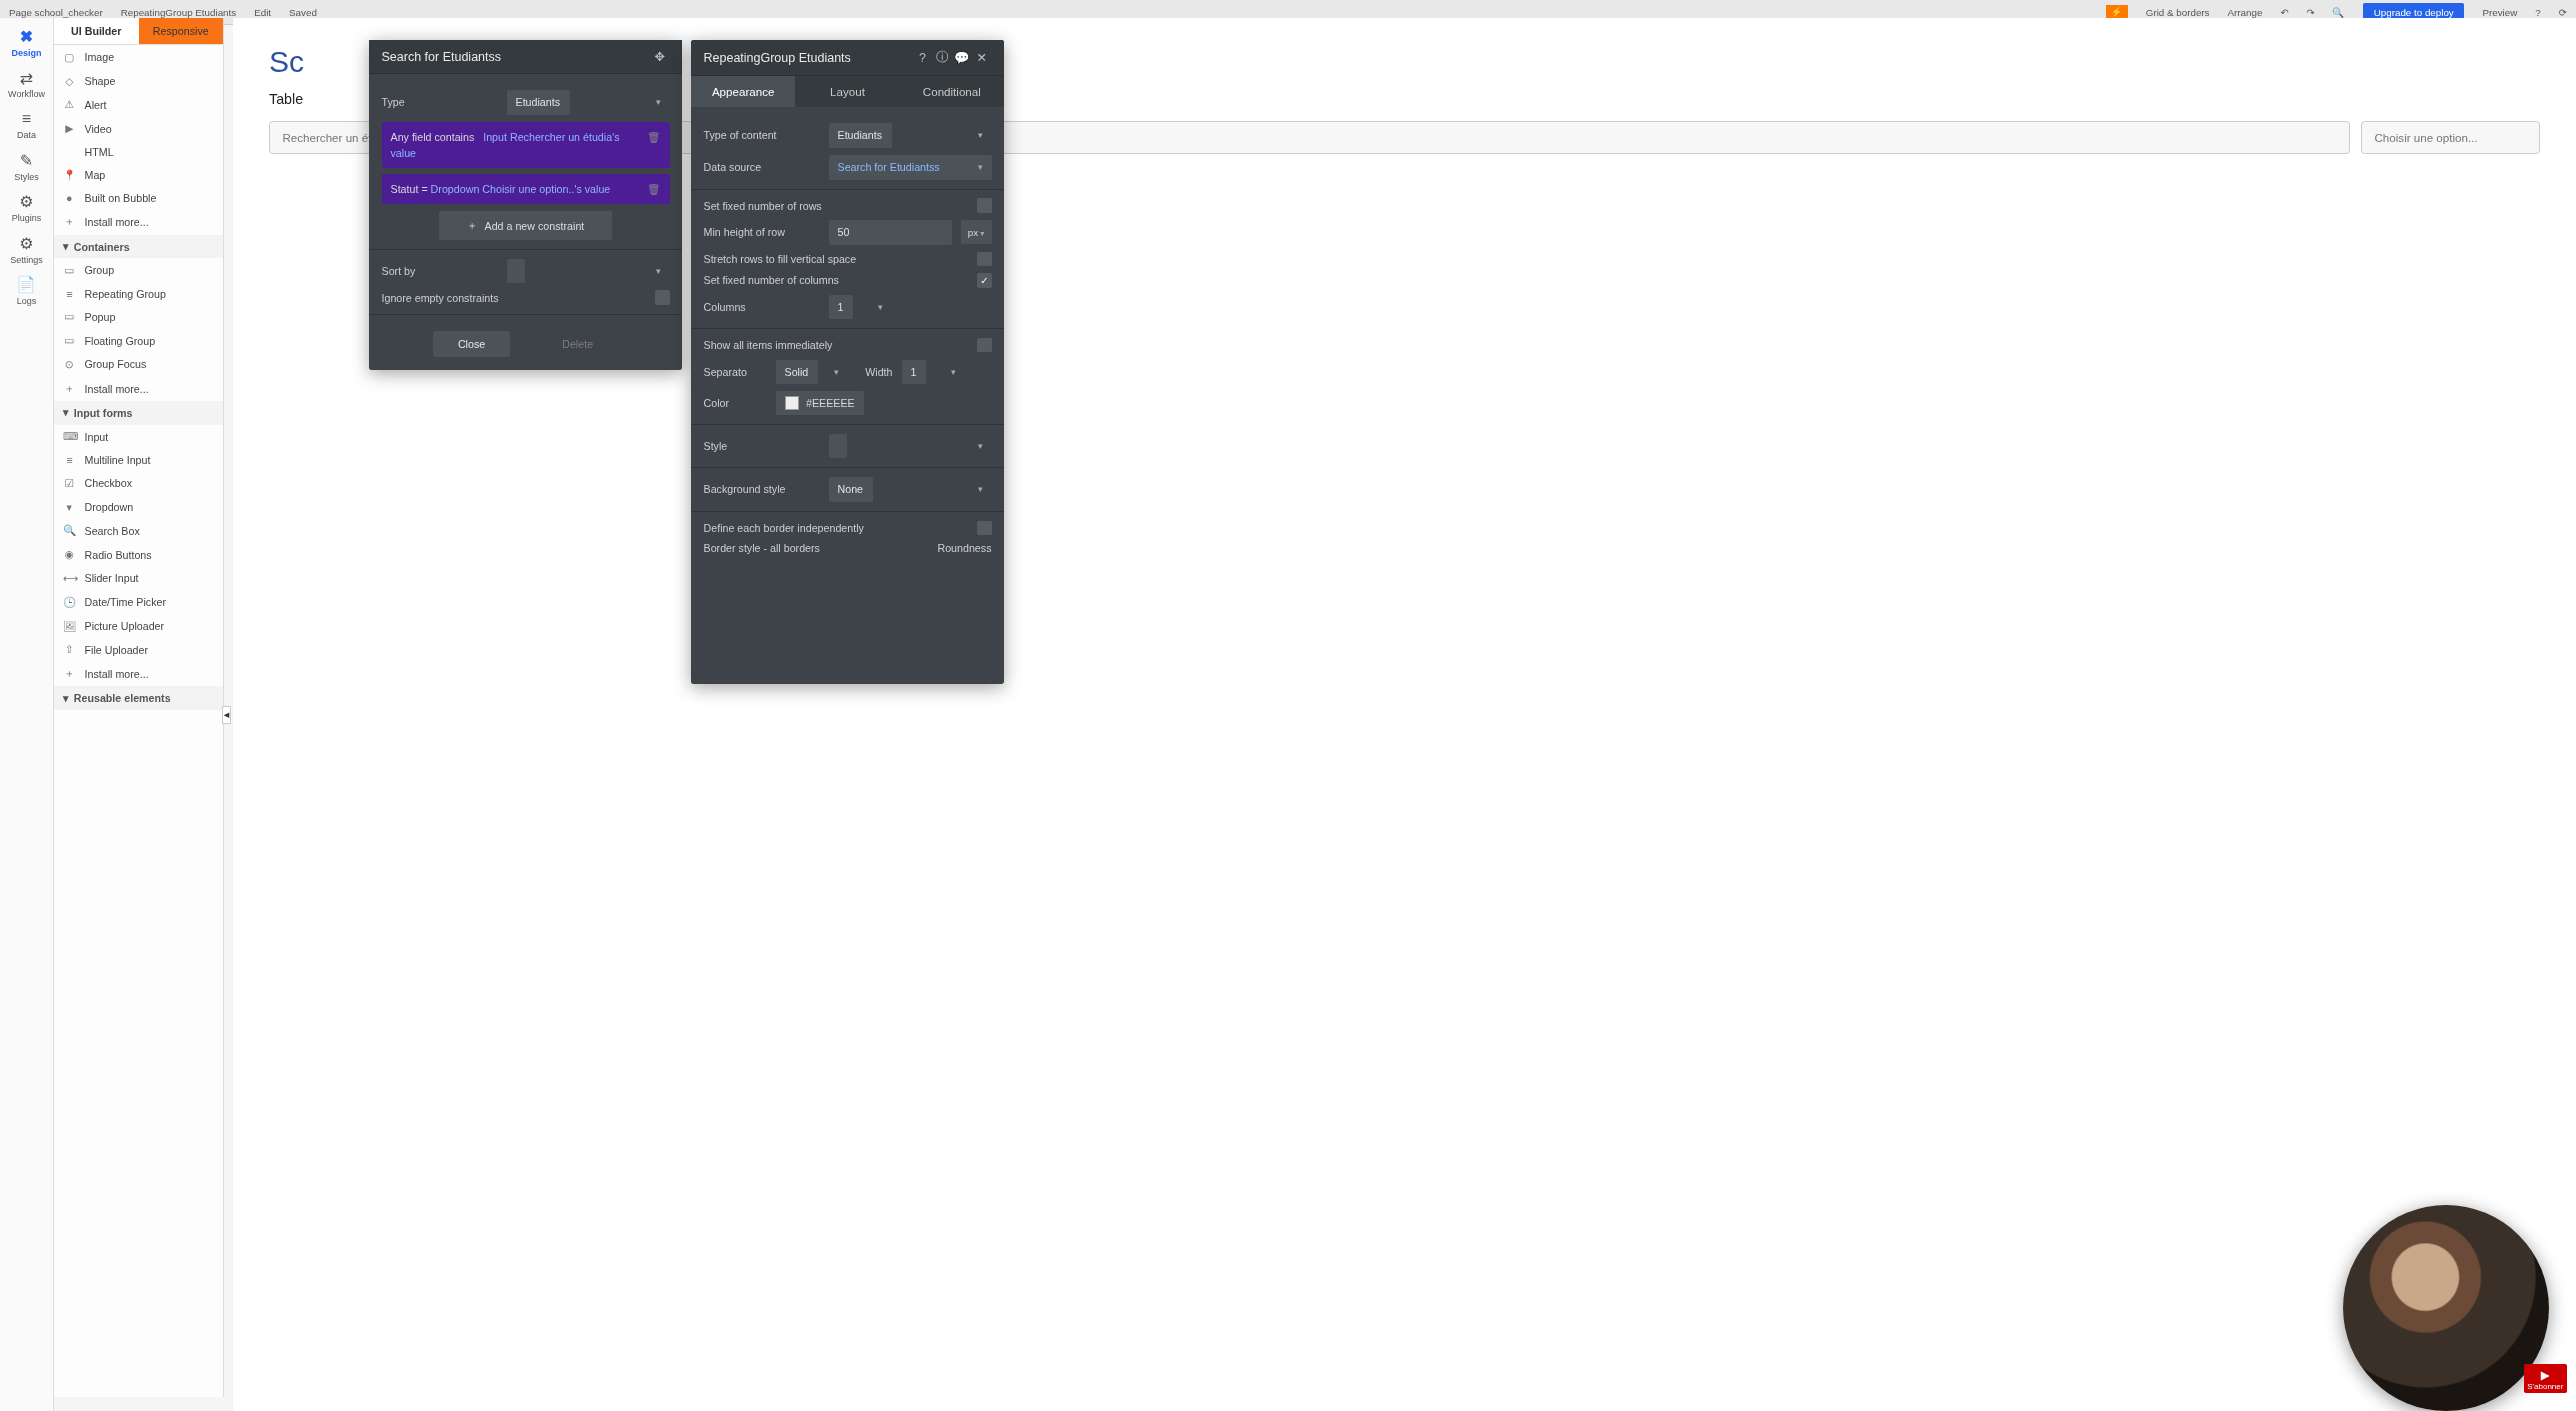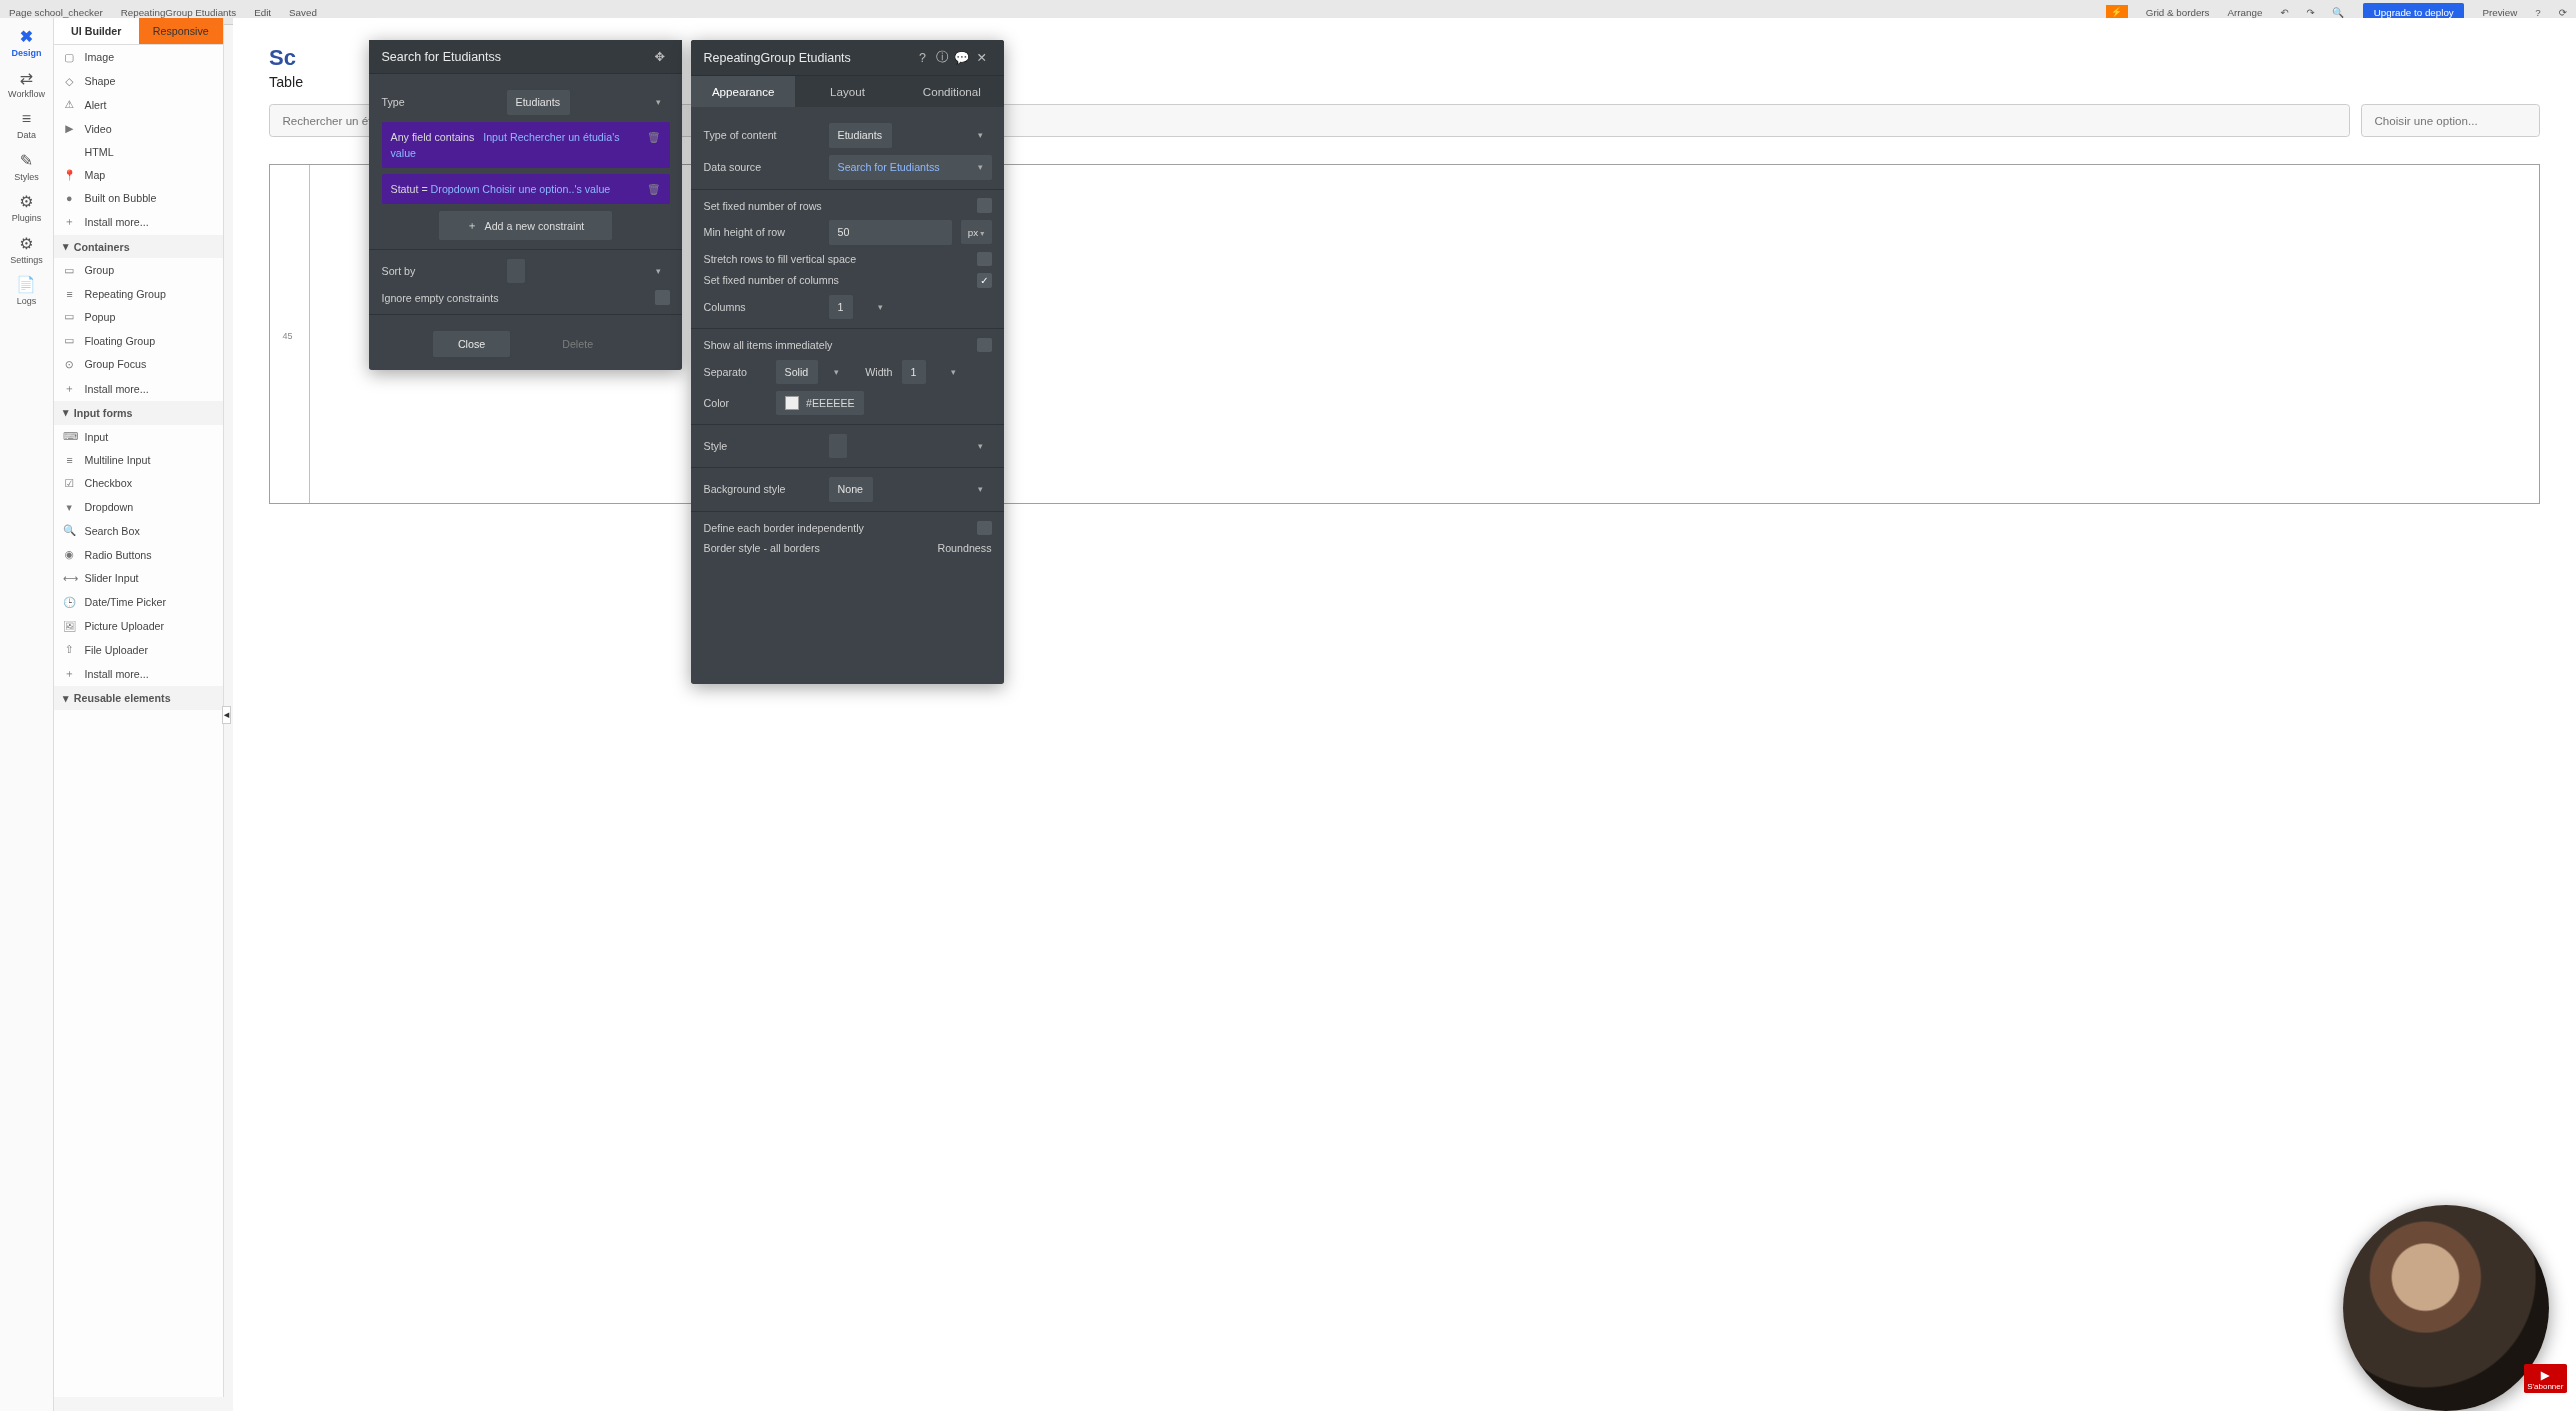--- a/index.html
+++ b/index.html
@@ -22,21 +22,21 @@
 .elpanel .tabs { display: flex; border-bottom: 0.9px solid #ddd; }
 .elpanel .tabs .tab { flex: 1; text-align: center; padding: 7.2px 0; font-size: 10.7px; cursor: pointer; background: #f97316; }
 .elpanel .tabs .tab.active { background: #fff; font-weight: 600; }
 .elpanel .row { display: flex; align-items: center; padding: 5.4px 9px; font-size: 10.7px; color: #444; cursor: pointer; gap: 9px; }
 .elpanel .row .ic { width: 12.5px; text-align: center; font-size: 10.7px; color: #777; }
 .elpanel .cat { display: flex; align-items: center; padding: 5.4px 9px; font-size: 10.7px; color: #555; font-weight: 600; background: #f3f3f3; gap: 5.4px; }
 .collapse-handle { position: absolute; left: 222px; top: 50%; width: 9px; height: 18px; background: #fff; border: 0.9px solid #ccc; font-size: 7.2px; display: flex; align-items: center; justify-content: center; cursor: pointer; }
 
 
 .canvas { position: absolute; left: 233px; right: 0; top: 18px; bottom: 0; background: #fff; padding: 27px 36px; }
-.canvas h1 { color: #2f4fa0; font-size: 22px; font-weight: 700; margin-bottom: 3px; }
+.canvas h1 { color: #2f4fa0; font-size: 30px; font-weight: 400; margin-bottom: 12px; }
 .canvas .searchrow { display: flex; gap: 10.7px; margin-bottom: 27px; }
 .canvas .searchrow input, .canvas .searchrow select { flex: 1; padding: 9px 12.5px; border: 0.9px solid #ccc; border-radius: 3.6px; background: #f7f7f7; font-size: 11.6px; color: #888; }
 .canvas .thead { font-size: 11.6px; color: #555; padding: 3.6px 1.8px; }
 .canvas .rg-outline { border: 0.9px solid #a0a0a0; height: 340px; margin-top: 9px; position: relative; }
 .canvas .rg-outline::before { content: ""; position: absolute; left: 39px; top: 0; bottom: 0; border-left: 0.9px solid #c0c0c0; }
 .canvas .rg-badge { position: absolute; left: 12.5px; top: 166px; font-size: 9px; color: #888; }
 
 
 .panel { position: absolute; background: #3d4348; color: #d8d8d8; border-radius: 2.7px; box-shadow: 0 3.6px 18px rgba(0,0,0,.35); font-size: 10.7px; }
 .panel .titlebar { display: flex; align-items: center; padding: 9px 12.5px; border-bottom: 0.9px solid #2b3034; background: #343a3e; }
@@ -235,23 +235,20 @@
 </div>
 <div class="collapse-handle">◀</div>
 
 <div class="canvas">
   <h1>Sc</h1>
   <div style="font-size:14.3px;color:#222;margin-bottom:14.3px">Table</div>
   <div class="searchrow">
     <input type="text" placeholder="Rechercher un étudiant" style="">
     <input type="text" style="max-width: 179px;" placeholder="Choisir une option...">
   </div>
-  <div class="rg-outline">
-    <span class="rg-badge">45</span>
-  </div>
 </div>
 
 <div class="panel" id="search-panel">
   <div class="titlebar">
     <span class="title">Search for Etudiantss</span>
     <span class="tic">✥</span>
   </div>
   <div class="body">
     <div class="frow">
       <label>Type</label>

